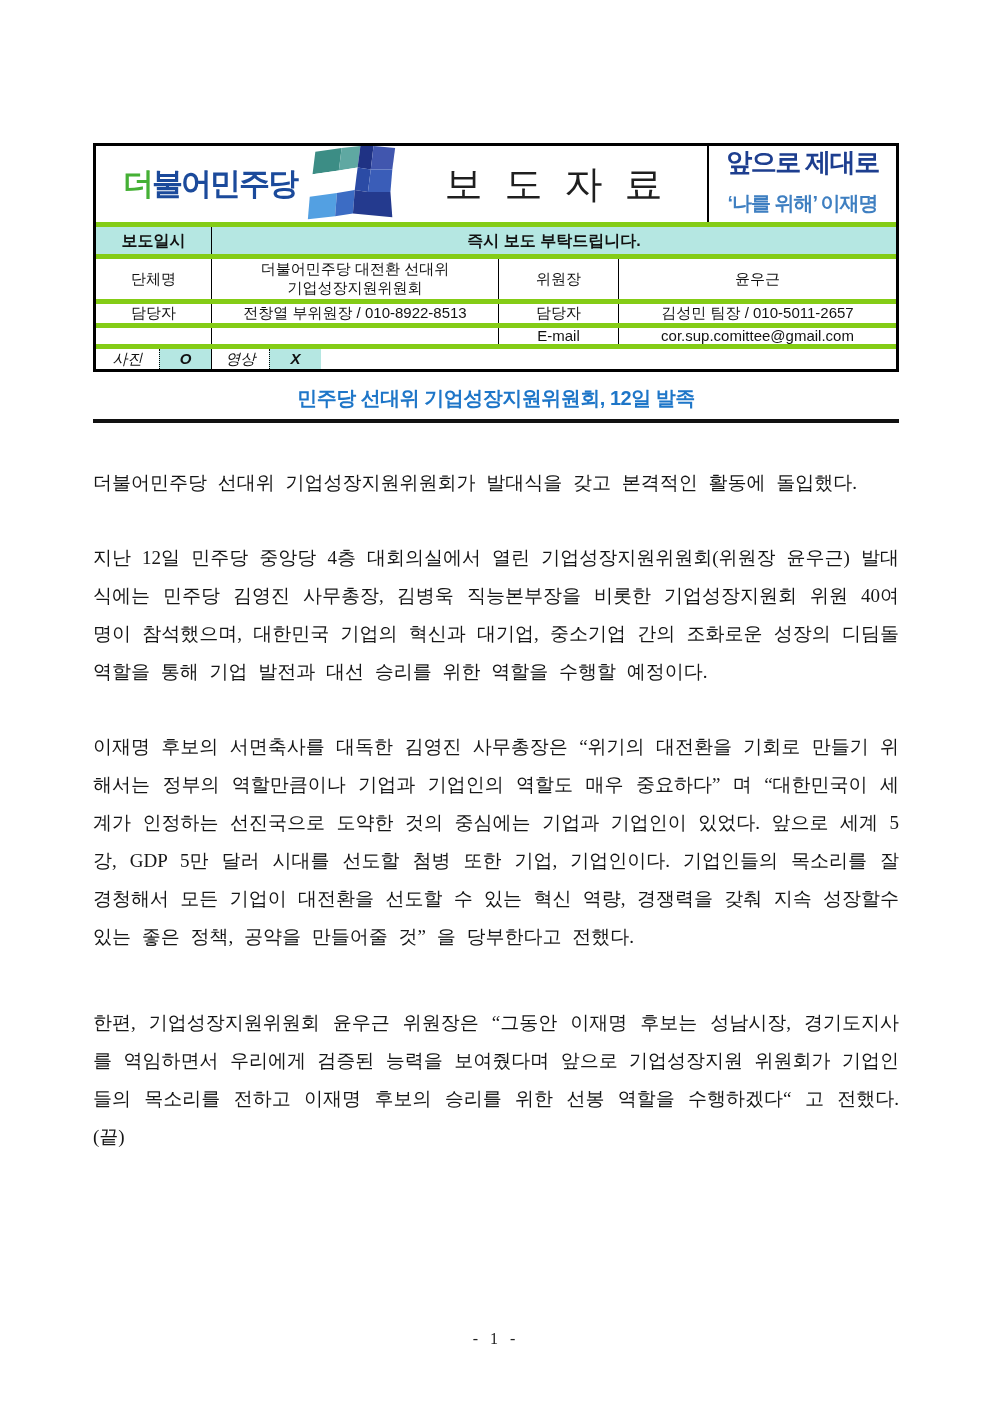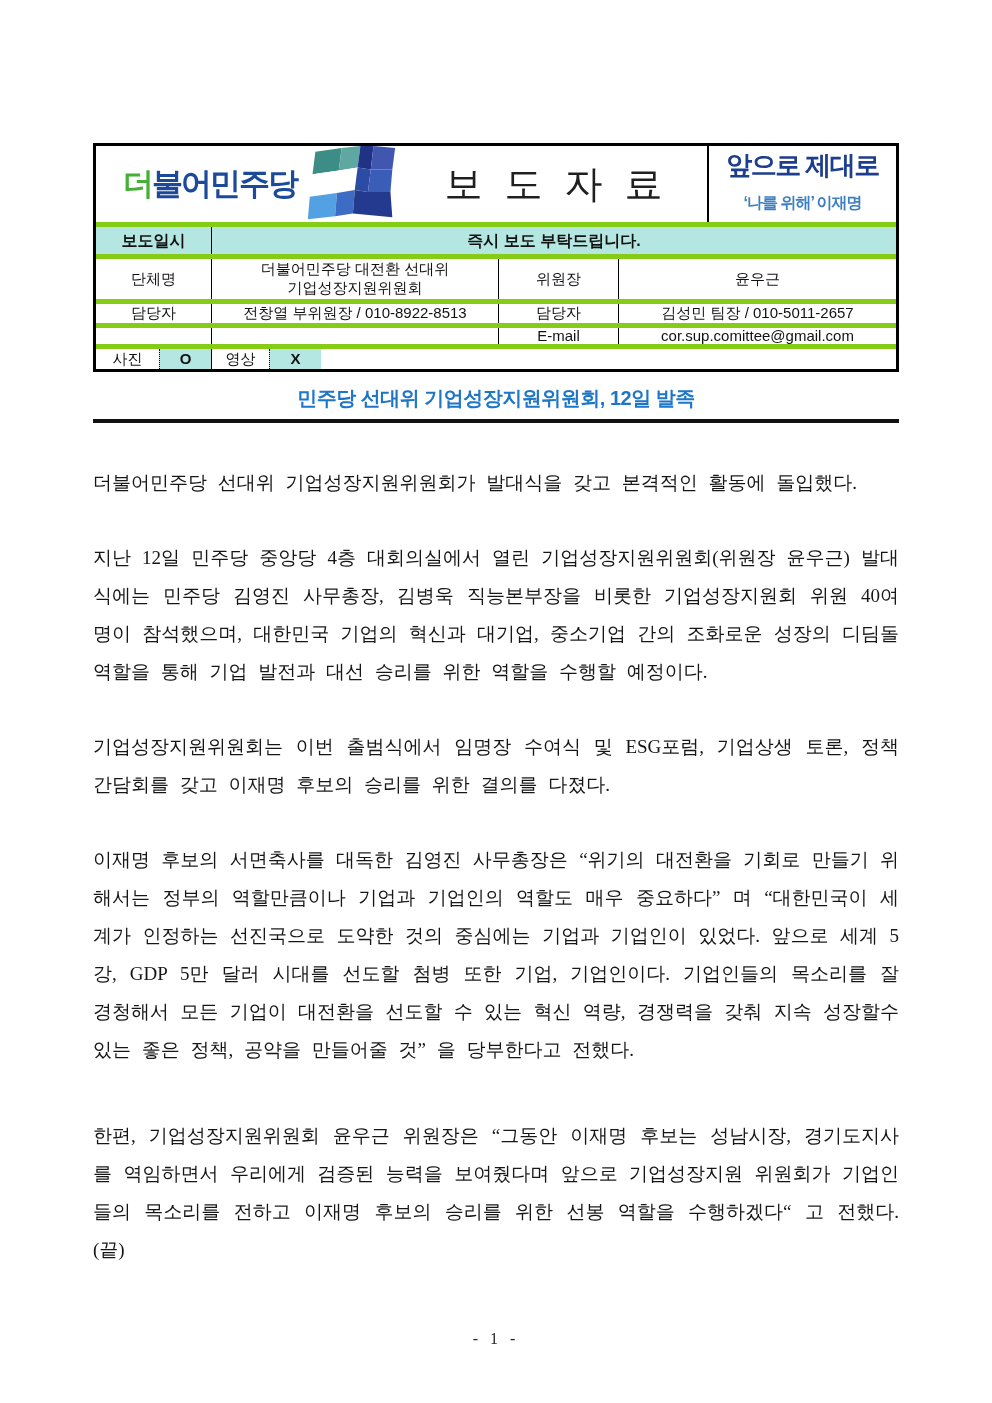--- a/index.html
+++ b/index.html
@@ -27,29 +27,29 @@
   .logo-text .b{color:var(--logo-blue,#1b4a9b);}
   .flag{margin-left:6px;align-self:flex-start;}
 
   .doctype{flex:1;text-align:center;align-self:center;
            font-family:"Liberation Serif",serif;font-size:38px;color:#1f1f1f;
            letter-spacing:22px;padding-left:22px;white-space:nowrap;}
 
   .promo{width:189px;flex:none;border-left:2px solid #000;display:flex;flex-direction:column;
          justify-content:center;align-items:center;padding:2px 5px 8px;box-sizing:border-box;}
   .promo-l1{font-size:26px;font-weight:900;letter-spacing:-1.5px;color:var(--slogan-navy,#1d3e8f);white-space:nowrap;}
-  .promo-l2{font-size:16px;font-weight:bold;letter-spacing:-1px;color:var(--slogan-blue,#3e7fc1);white-space:nowrap;margin-top:10px;text-align:center;}
+  .promo-l2{font-size:20px;font-weight:bold;letter-spacing:-1px;color:var(--slogan-blue,#3e7fc1);white-space:nowrap;margin-top:10px;text-align:center;}
   .promo-underline{width:170px;height:3px;margin-top:1px;
       background:linear-gradient(to right,var(--underline-light,#7cc4ea) 0 52%,var(--underline-dark,#1d5fa5) 52% 100%);}
 
   .r1{height:32px;}
   .r2{height:45px;}
   .r3{height:24px;}
   .r4{height:21px;}
-  .r5{height:25px;}
+  .r5{height:25px;font-style:italic;}
   .r1 .cell{font-weight:bold;font-size:16px;}
   .w63{width:63px;flex:none;}
   .w52{width:52px;flex:none;}
   .w58{width:58px;flex:none;}
   .dotted{border-left:1px dotted #000;}
   .left-align{justify-content:flex-start;text-align:left;padding-left:10px;}
 
   
   .title{margin-top:13px;text-align:center;font-size:20px;font-weight:bold;
          letter-spacing:-0.5px;color:var(--accent-blue,#1e76c8);}
@@ -133,21 +133,20 @@
       </div>
 
     </div>
 
     <div class="title">민주당 선대위 기업성장지원위원회, 12일 발족</div>
     <div class="title-rule"></div>
 
     <div class="body-text">
       <p>더불어민주당 선대위 기업성장지원위원회가 발대식을 갖고 본격적인 활동에 돌입했다.</p>
       <p>지난 12일 민주당 중앙당 4층 대회의실에서 열린 기업성장지원위원회(위원장 윤우근) 발대식에는 민주당 김영진 사무총장, 김병욱 직능본부장을 비롯한 기업성장지원회 위원 40여 명이 참석했으며, 대한민국 기업의 혁신과 대기업, 중소기업 간의 조화로운 성장의 디딤돌 역할을 통해 기업 발전과 대선 승리를 위한 역할을 수행할 예정이다.</p>
-      <p>기업성장지원위원회는 이번 출범식에서 임명장 수여식 및 ESG포럼, 기업상생 토론, 정책간담회를 갖고 이재명 후보의 승리를 위한 결의를 다졌다.</p>
       <p>이재명 후보의 서면축사를 대독한 김영진 사무총장은 “위기의 대전환을 기회로 만들기 위해서는 정부의 역할만큼이나 기업과 기업인의 역할도 매우 중요하다” 며 “대한민국이 세계가 인정하는 선진국으로 도약한 것의 중심에는 기업과 기업인이 있었다. 앞으로 세계 5강, GDP 5만 달러 시대를 선도할 첨병 또한 기업, 기업인이다. 기업인들의 목소리를 잘 경청해서 모든 기업이 대전환을 선도할 수 있는 혁신 역량, 경쟁력을 갖춰 지속 성장할수 있는 좋은 정책, 공약을 만들어줄 것” 을 당부한다고 전했다.</p>
       <p>한편, 기업성장지원위원회 윤우근 위원장은 “그동안 이재명 후보는 성남시장, 경기도지사를 역임하면서 우리에게 검증된 능력을 보여줬다며 앞으로 기업성장지원 위원회가 기업인들의 목소리를 전하고 이재명 후보의 승리를 위한 선봉 역할을 수행하겠다“ 고 전했다. (끝)</p>
     </div>
 
   </div>
 
   <div class="page-footer">- 1 -</div>
 </div>
 
 </body></html>

